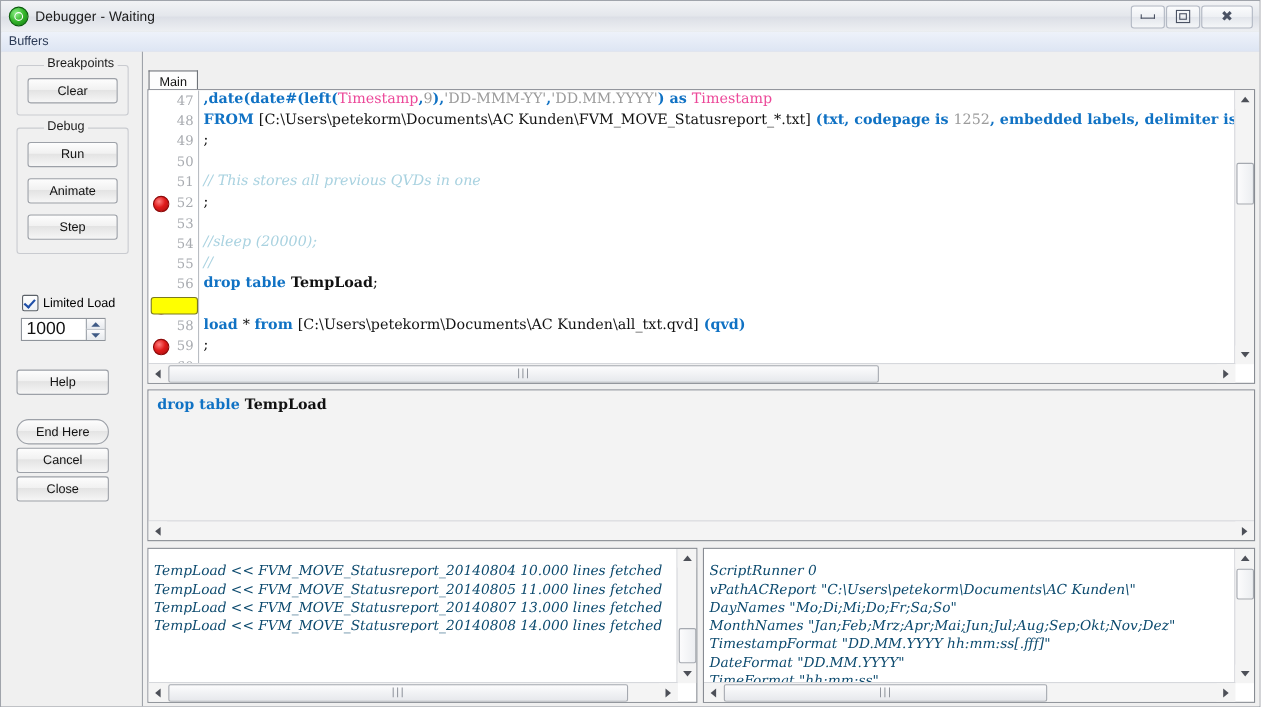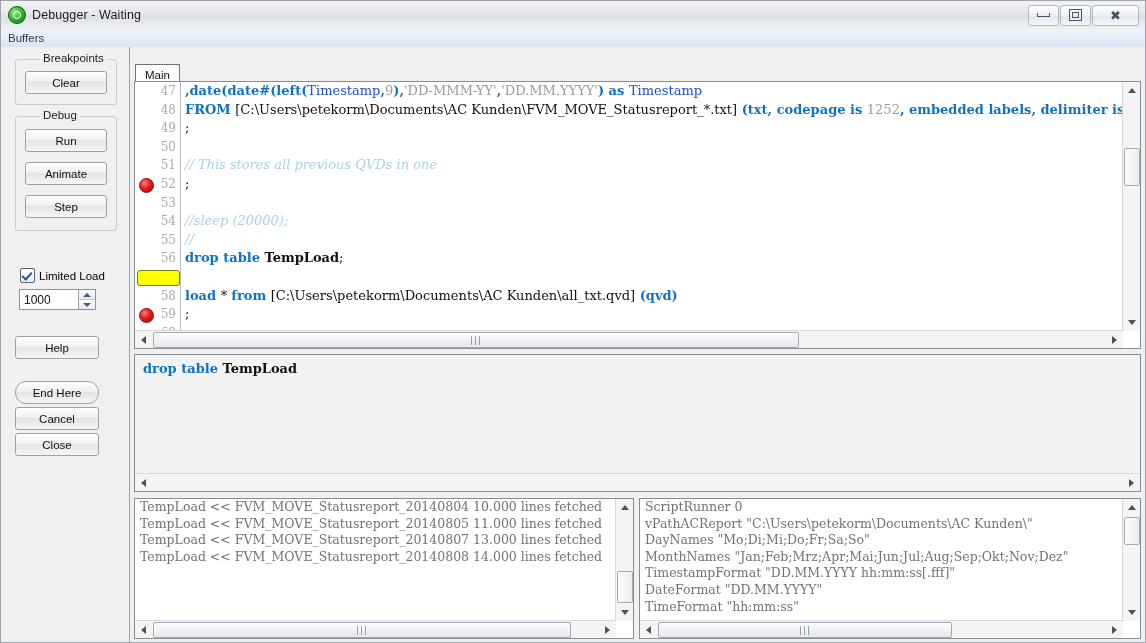--- a/index.html
+++ b/index.html
@@ -90,21 +90,21 @@
   .chk::after {
     content: ""; position: absolute; left: 3px; top: 1px;
     width: 4px; height: 8px; border: solid #1f4fa8;
     border-width: 0 2px 2px 0; transform: rotate(42deg);
   }
   .chk-label { font-size: 11.5px; }
   .spinner {
     position: absolute; display: flex; align-items: center;
     background: #fff; border: 1px solid #8f949b; box-sizing: border-box;
   }
-  .spinner .val { flex: 1; padding-left: 4px; font-size: 12px; color: #111; }
+  .spinner .val { flex: 1; padding-left: 4px; font-size: 16px; color: #111; }
   .spin-btns { display: flex; flex-direction: column; width: 17px; height: 100%; }
   .spin-b {
     flex: 1; border-left: 1px solid #9aa0a8;
     background: linear-gradient(to bottom,#fbfbfc,#e7eaee);
     display: flex; align-items: center; justify-content: center;
   }
   .spin-b + .spin-b { border-top: 1px solid #c4c8ce; }
   .tri-up { width:0;height:0;border-left:4px solid transparent;border-right:4px solid transparent;border-bottom:4px solid #3f5a86; }
   .tri-dn { width:0;height:0;border-left:4px solid transparent;border-right:4px solid transparent;border-top:4px solid #3f5a86; }
 
@@ -157,34 +157,34 @@
     border: 1px solid #8d0a0a;
   }
   .curmark {
     position: absolute; left: 2px; top: 2px; width: 41px; height: 14px;
     background: #ffff00; border: 1px solid #7a7a20; border-radius: 3px;
   }
   .kw   { color: #1072c4; font-weight: bold; }
   .idf  { color: #111; font-weight: bold; }
   .str  { color: #9b9b9b; }
   .num  { color: #9b9b9b; }
-  .fld  { color: #1d4ed8; }
+  .fld  { color: #ec4899; }
   .cmt  { color: #a9d2e0; font-style: italic; }
   .plain{ color: #111; }
 
   .mid-content {
     position: absolute; left: 0; top: 0; right: 0; bottom: 18px;
     background: #f3f3f3; padding: 6px 8px;
     font-family: "DejaVu Serif","Liberation Serif", serif; font-size: 13px;
   }
   .log-content {
     position: absolute; left: 0; top: 0; right: 17px; bottom: 17px;
-    background: #fff; padding: 0 5px; overflow: hidden;
+    background: #fff; padding: 12px 5px; overflow: hidden;
     font-family: "DejaVu Serif","Liberation Serif", serif; font-size: 12.5px;
-    color: #737373; line-height: 16.6px; white-space: nowrap;
+    color: #0c4a6e; line-height: 16.6px; white-space: nowrap; font-style: italic;
   }
 
   
   .sb-v {
     position: absolute; right: 0; top: 0; bottom: 17px; width: 17px;
     background: #f4f4f4; border-left: 1px solid #d6d8dc;
   }
   .sb-h {
     position: absolute; left: 0; right: 17px; bottom: 0; height: 17px;
     background: #f4f4f4; border-top: 1px solid #d6d8dc;

